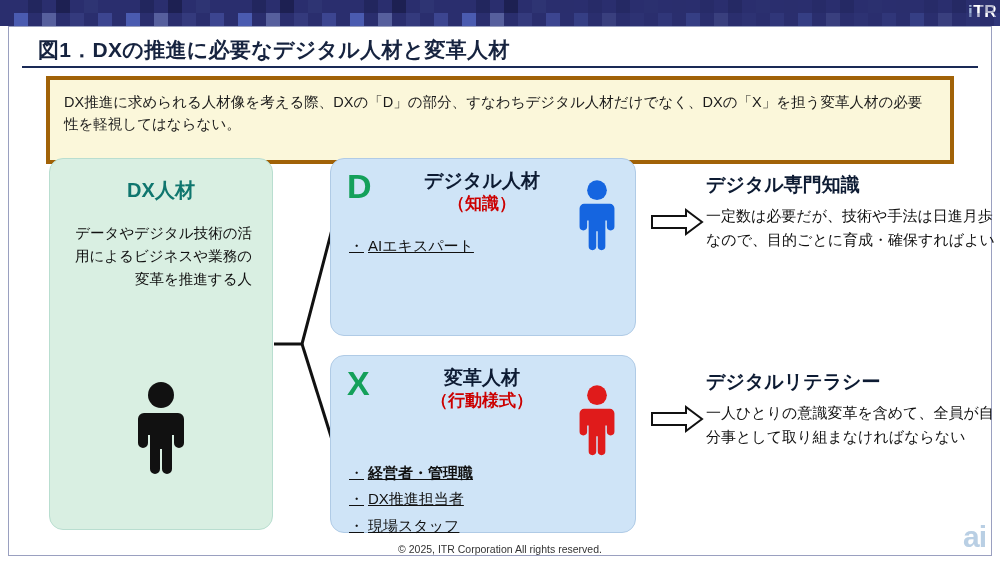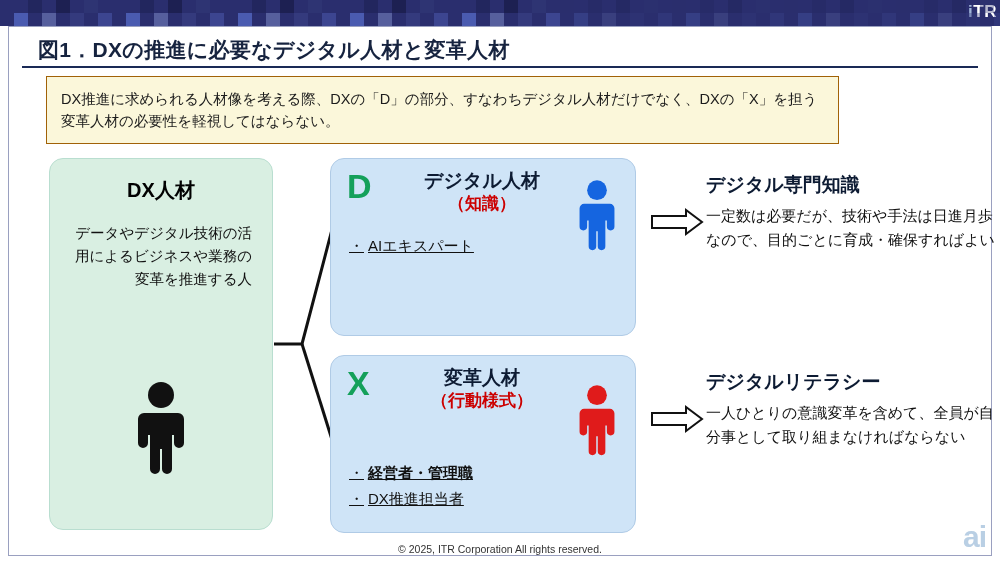--- a/index.html
+++ b/index.html
@@ -60,46 +60,46 @@
   #title-rule {
     position: absolute;
     left: 22px; top: 66px;
     width: 956px; height: 2px;
     background: #1a2a56;
   }
   
   #lead {
     position: absolute;
     left: 46px; top: 76px;
-    width: 793px;
+    width: 908px;
     min-height: 62px;
     background: #fbf7da;
-    border: 1px solid #a16207;
+    border: 4px solid #a16207;
     box-sizing: border-box;
-    padding: 11px 14px 10px 14px;
+    padding: 11px 14px 24px 14px;
     font-size: 14.5px;
     line-height: 1.55;
     color: #1b1b1b;
   }
   
   #dx-box {
     position: absolute;
     left: 49px; top: 158px;
     width: 224px; height: 372px;
     background: #d9efe2;
     border: 1px solid #b9ded0;
     border-radius: 14px;
     box-sizing: border-box;
     text-align: center;
   }
   #dx-title {
     margin-top: 18px;
     font-size: 20px;
     font-weight: bold;
-    color: #000000;
+    color: #0f766e;
   }
   #dx-desc {
     margin: 18px 20px 0 20px;
     font-size: 14.5px;
     line-height: 1.6;
     color: #111111;
     text-align: right;
   }
   .person {
     display: block;
@@ -338,20 +338,21 @@
       <div class="h1">変革人材</div>
       <div class="h2">（行動様式）</div>
     </div>
     <svg class="card-person" width="44" height="78" viewBox="0 0 58 96">
       <circle cx="29" cy="14" r="13" fill="#e01b1b"></circle>
       <path d="M12 32 h34 a6 6 0 0 1 6 6 v24 a5 5 0 0 1 -10 0 v-8 h-2 v34 a5 5 0 0 1 -10 0 v-20 h-2 v20 a5 5 0 0 1 -10 0 v-34 h-2 v8 a5 5 0 0 1 -10 0 v-24 a6 6 0 0 1 6 -6 z" fill="#e01b1b"></path>
     </svg>
     <div class="bullets">
       <div class="b"><span class="dot">・</span><span class="strong">経営者・管理職</span></div>
       <div class="b"><span class="dot">・</span><span>DX推進担当者</span></div>
+      <div class="b"><span class="dot">・</span><span>現場スタッフ</span></div>
     </div>
   </div>
 
   <svg id="arrow-1" class="arrow" viewBox="0 0 54 28">
     <path d="M2 8 h34 v-6 l16 12 l-16 12 v-6 h-34 z" fill="none" stroke="#111111" stroke-width="2"></path>
   </svg>
   <svg id="arrow-2" class="arrow" viewBox="0 0 54 28">
     <path d="M2 8 h34 v-6 l16 12 l-16 12 v-6 h-34 z" fill="none" stroke="#111111" stroke-width="2"></path>
   </svg>
 

